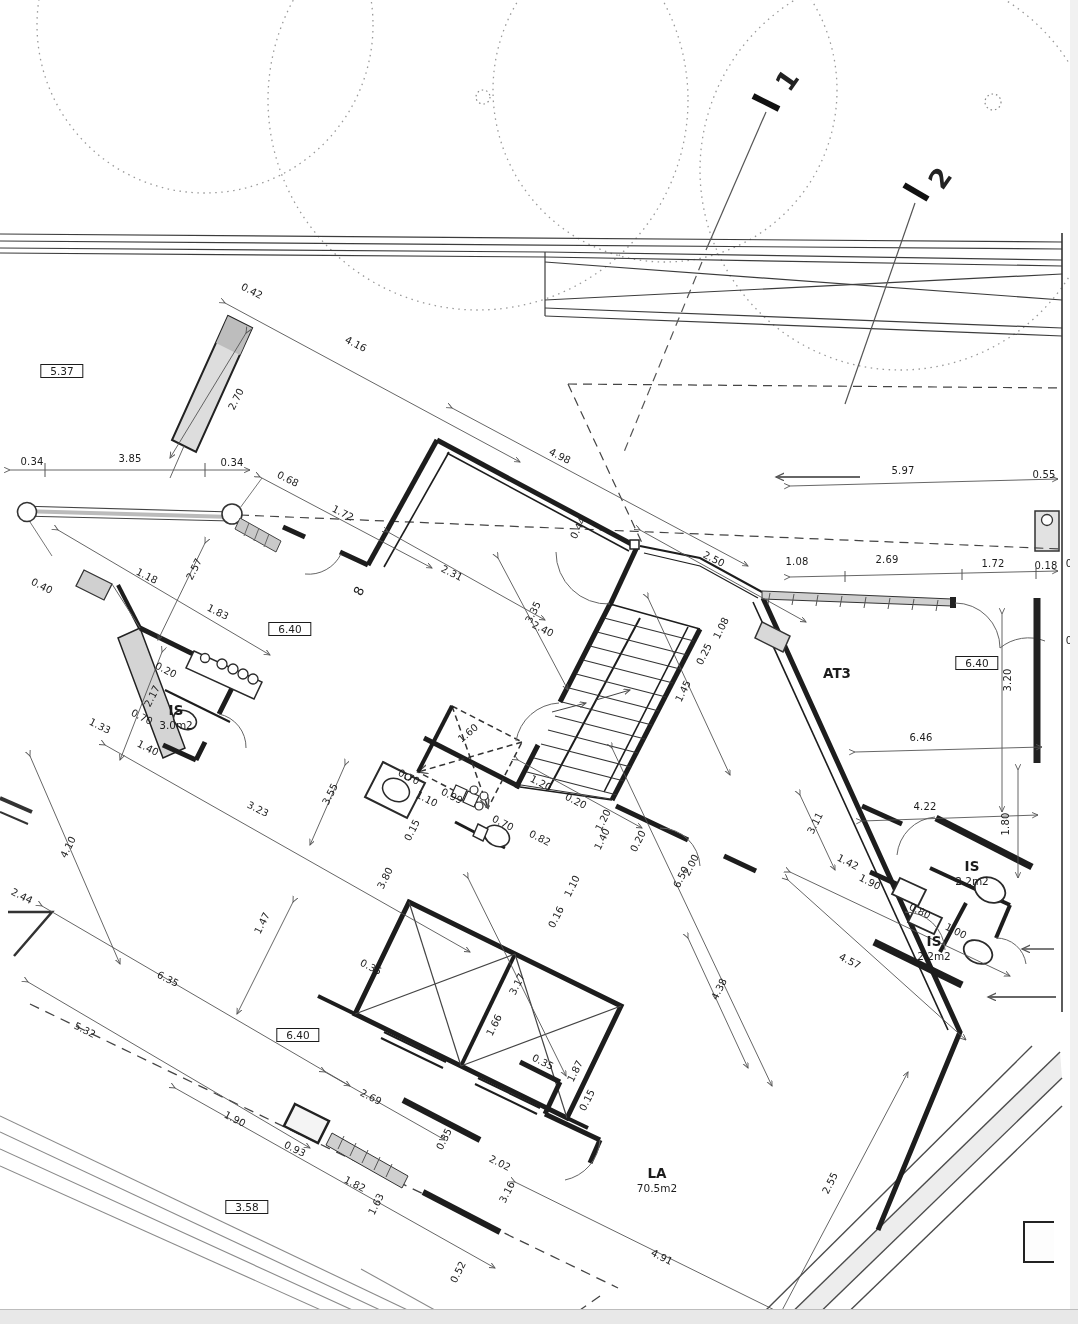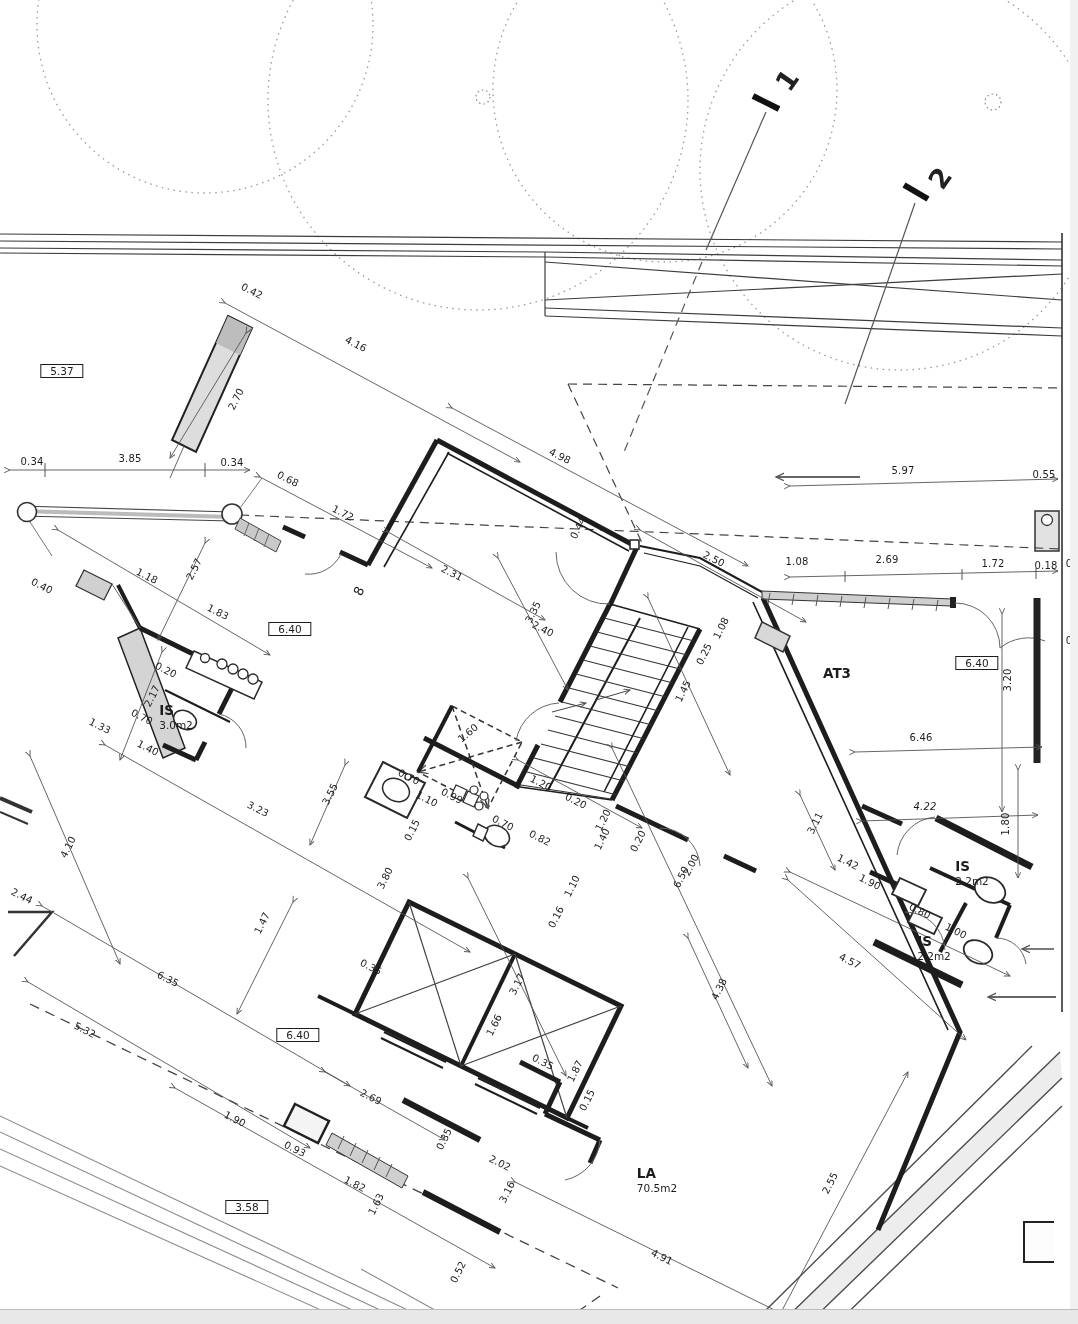--- a/index.html
+++ b/index.html
@@ -3,21 +3,21 @@
 <meta charset="utf-8">
 <style>
   html,body{margin:0;padding:0;background:#fff;}
   #sheet{position:relative;width:1078px;height:1324px;background:#fff;overflow:hidden;
          font-family:"DejaVu Sans",sans-serif;}
   #plan-svg{position:absolute;left:0;top:0;}
   #labels{position:absolute;left:0;top:0;width:100%;height:100%;}
   .lbl{position:absolute;color:#1c1c1c;white-space:nowrap;transform-origin:50% 50%;}
   .dim{font-size:10px;letter-spacing:.2px;}
   .lvl{font-size:10.5px;border:1.3px solid #1c1c1c;padding:0 9px;background:rgba(255,255,255,.9);}
-  .room-label{text-align:left;line-height:1.15;}
+  .room-label{text-align:center;line-height:1.15;}
   .room-name{font-weight:bold;font-size:13.5px;display:block;}
   .room-area{font-size:10.5px;display:block;}
   .sect{font-size:27px;font-weight:bold;color:#222;}
   .edge-band-bottom{position:absolute;left:0;bottom:0;width:100%;height:14px;background:#e8e8e8;border-top:1px solid #bdbdbd;}
   .edge-band-right{position:absolute;right:0;top:0;width:8px;height:100%;background:#f1f1f1;}
   .dim-line{stroke:#555;stroke-width:.9;fill:none;marker-start:url(#arw);marker-end:url(#arw);}
   .thin{stroke:#666;stroke-width:1;fill:none;}
   .wall{stroke:#1d1d1d;fill:none;}
   .arc{stroke:#666;stroke-width:1;fill:none;}
   .fix{stroke:#2a2a2a;fill:#fff;}
@@ -399,21 +399,21 @@
       <span class="lbl dim" style="left: 235px; top: 1119px; transform: translate(-50%, -50%) rotate(27deg);">1.90</span>
       <span class="lbl dim" style="left: 295px; top: 1149px; transform: translate(-50%, -50%) rotate(27deg);">0.93</span>
       <span class="lbl dim" style="left: 355px; top: 1184px; transform: translate(-50%, -50%) rotate(27deg);">1.82</span>
       <span class="lbl dim" style="left: 376px; top: 1204px; transform: translate(-50%, -50%) rotate(-63deg);">1.63</span>
       <span class="lbl dim" style="left: 444px; top: 1139px; transform: translate(-50%, -50%) rotate(-63deg);">0.35</span>
       <span class="lbl dim" style="left: 458px; top: 1272px; transform: translate(-50%, -50%) rotate(-63deg);">0.52</span>
       <span class="lbl dim" style="left: 662px; top: 1257px; transform: translate(-50%, -50%) rotate(27deg);">4.91</span>
       <span class="lbl dim" style="left: 830px; top: 1183px; transform: translate(-50%, -50%) rotate(-63deg);">2.55</span>
       <span class="lbl dim" style="left: 921px; top: 737px; transform: translate(-50%, -50%) rotate(0deg);">6.46</span>
       <span class="lbl dim" style="left: 1007px; top: 680px; transform: translate(-50%, -50%) rotate(-90deg);">3.20</span>
-      <span class="lbl dim" style="left: 925px; top: 806px; transform: translate(-50%, -50%) rotate(0deg); font-style: italic;">4.22</span>
+      <span class="lbl dim" style="left: 925px; top: 806px; transform: translate(-50%, -50%) rotate(0deg);">4.22</span>
       <span class="lbl dim" style="left: 815px; top: 823px; transform: translate(-50%, -50%) rotate(-63deg);">3.11</span>
       <span class="lbl dim" style="left: 1005px; top: 824px; transform: translate(-50%, -50%) rotate(-90deg);">1.80</span>
       <span class="lbl dim" style="left: 848px; top: 862px; transform: translate(-50%, -50%) rotate(27deg);">1.42</span>
       <span class="lbl dim" style="left: 870px; top: 882px; transform: translate(-50%, -50%) rotate(27deg);">1.90</span>
       <span class="lbl dim" style="left: 920px; top: 911px; transform: translate(-50%, -50%) rotate(27deg);">0.80</span>
       <span class="lbl dim" style="left: 956px; top: 931px; transform: translate(-50%, -50%) rotate(27deg);">1.00</span>
       <span class="lbl dim" style="left: 850px; top: 961px; transform: translate(-50%, -50%) rotate(27deg);">4.57</span>
       <span class="lbl lvl" style="left: 62px; top: 371px; transform: translate(-50%, -50%) rotate(0deg);">5.37</span>
       <span class="lbl lvl" style="left: 290px; top: 629px; transform: translate(-50%, -50%) rotate(0deg);">6.40</span>
       <span class="lbl lvl" style="left: 977px; top: 663px; transform: translate(-50%, -50%) rotate(0deg);">6.40</span>

